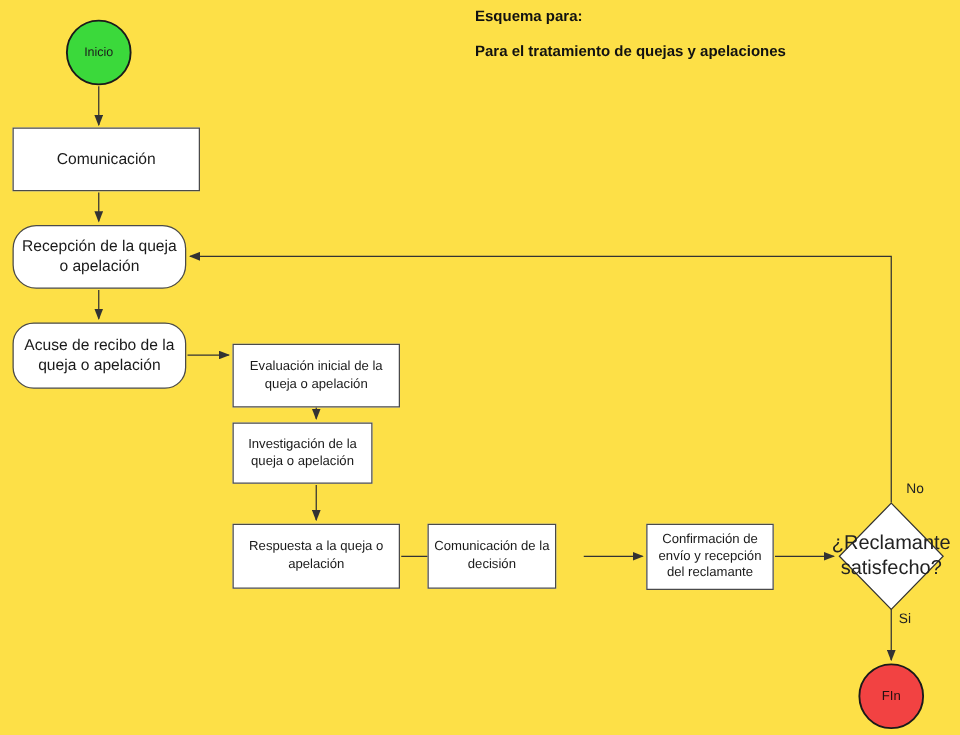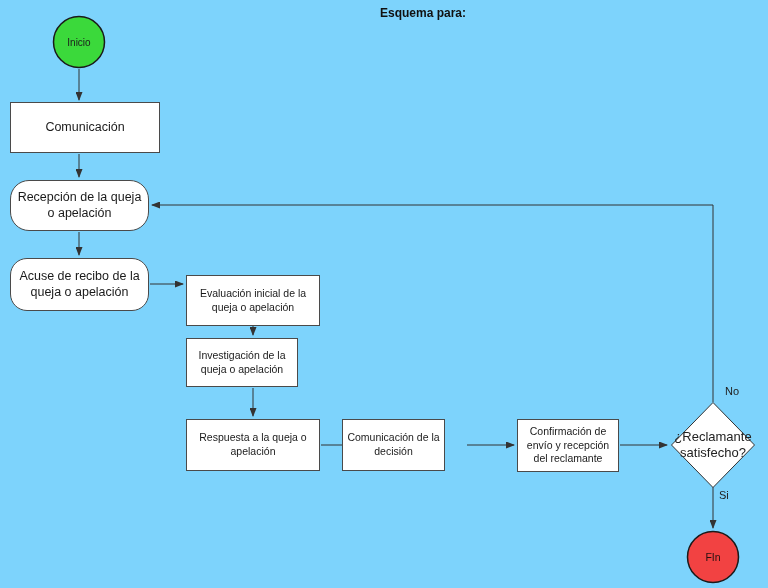--- a/index.html
+++ b/index.html
@@ -1,17 +1,17 @@
 <!DOCTYPE html>
 <html><head>
 <meta charset="utf-8">
 <style>
   html,body{margin:0;padding:0;background:#ffffff;}
   .canvas{
-    position:relative;width:768px;height:588px;background:#7dd3fc;
+    position:relative;width:768px;height:588px;background:#fde047;
     font-family:"Liberation Sans",sans-serif;overflow:hidden;color:#1a1a1a;
   }
   .connectors{position:absolute;left:0;top:0;pointer-events:none;}
   .title{position:absolute;left:380px;top:6px;width:360px;}
   .title .t1,.title .t2{font-size:12px;font-weight:bold;color:#111;line-height:1.2;}
   .title .t2{margin-top:14px;}
   .node{
     position:absolute;box-sizing:border-box;display:flex;align-items:center;justify-content:center;
     text-align:center;
   }
@@ -37,21 +37,21 @@
   .tlabel{
     position:absolute;inset:0;display:flex;align-items:center;justify-content:center;
     font-size:10px;color:#1c1c1c;
   }
   #n-fin .tlabel{font-weight:normal;font-size:10.5px;color:#241111;}
   
   #n-decision{left:670px;top:401px;width:86px;height:88px;}
   #n-decision svg{position:absolute;left:0;top:0;}
   .dlabel{
     position:absolute;inset:0;display:flex;align-items:center;justify-content:center;
-    font-size:13px;line-height:1.25;color:#222;text-align:center;
+    font-size:16px;line-height:1.25;color:#222;text-align:center;
   }
   .edge-label{position:absolute;font-size:11px;color:#222;}
   #lbl-no{left:725px;top:385px;}
   #lbl-si{left:719px;top:489px;}
 </style>
 </head>
 <body>
 
 <div class="canvas">
 
@@ -71,20 +71,21 @@
       <line x1="321" y1="445" x2="360" y2="445" marker-end="url(#arr)"></line>
       <line x1="467" y1="445" x2="514" y2="445" marker-end="url(#arr)"></line>
       <line x1="620" y1="445" x2="667" y2="445" marker-end="url(#arr)"></line>
       <polyline points="713,402 713,205 152,205" marker-end="url(#arr)"></polyline>
       <line x1="713" y1="487" x2="713" y2="528" marker-end="url(#arr)"></line>
     </g>
   </svg>
 
   <div class="title">
     <div class="t1">Esquema para:</div>
+    <div class="t2">Para el tratamiento de quejas y apelaciones</div>
   </div>
 
   <div class="node terminal" id="n-inicio">
     <svg width="54" height="54">
       <circle cx="27" cy="27" r="25.5" stroke="#1a1a1a" stroke-width="1.5" fill="#3BD93B"></circle>
     </svg>
     <div class="tlabel">Inicio</div>
   </div>
 
   <div class="node box big" id="n-comunicacion">

